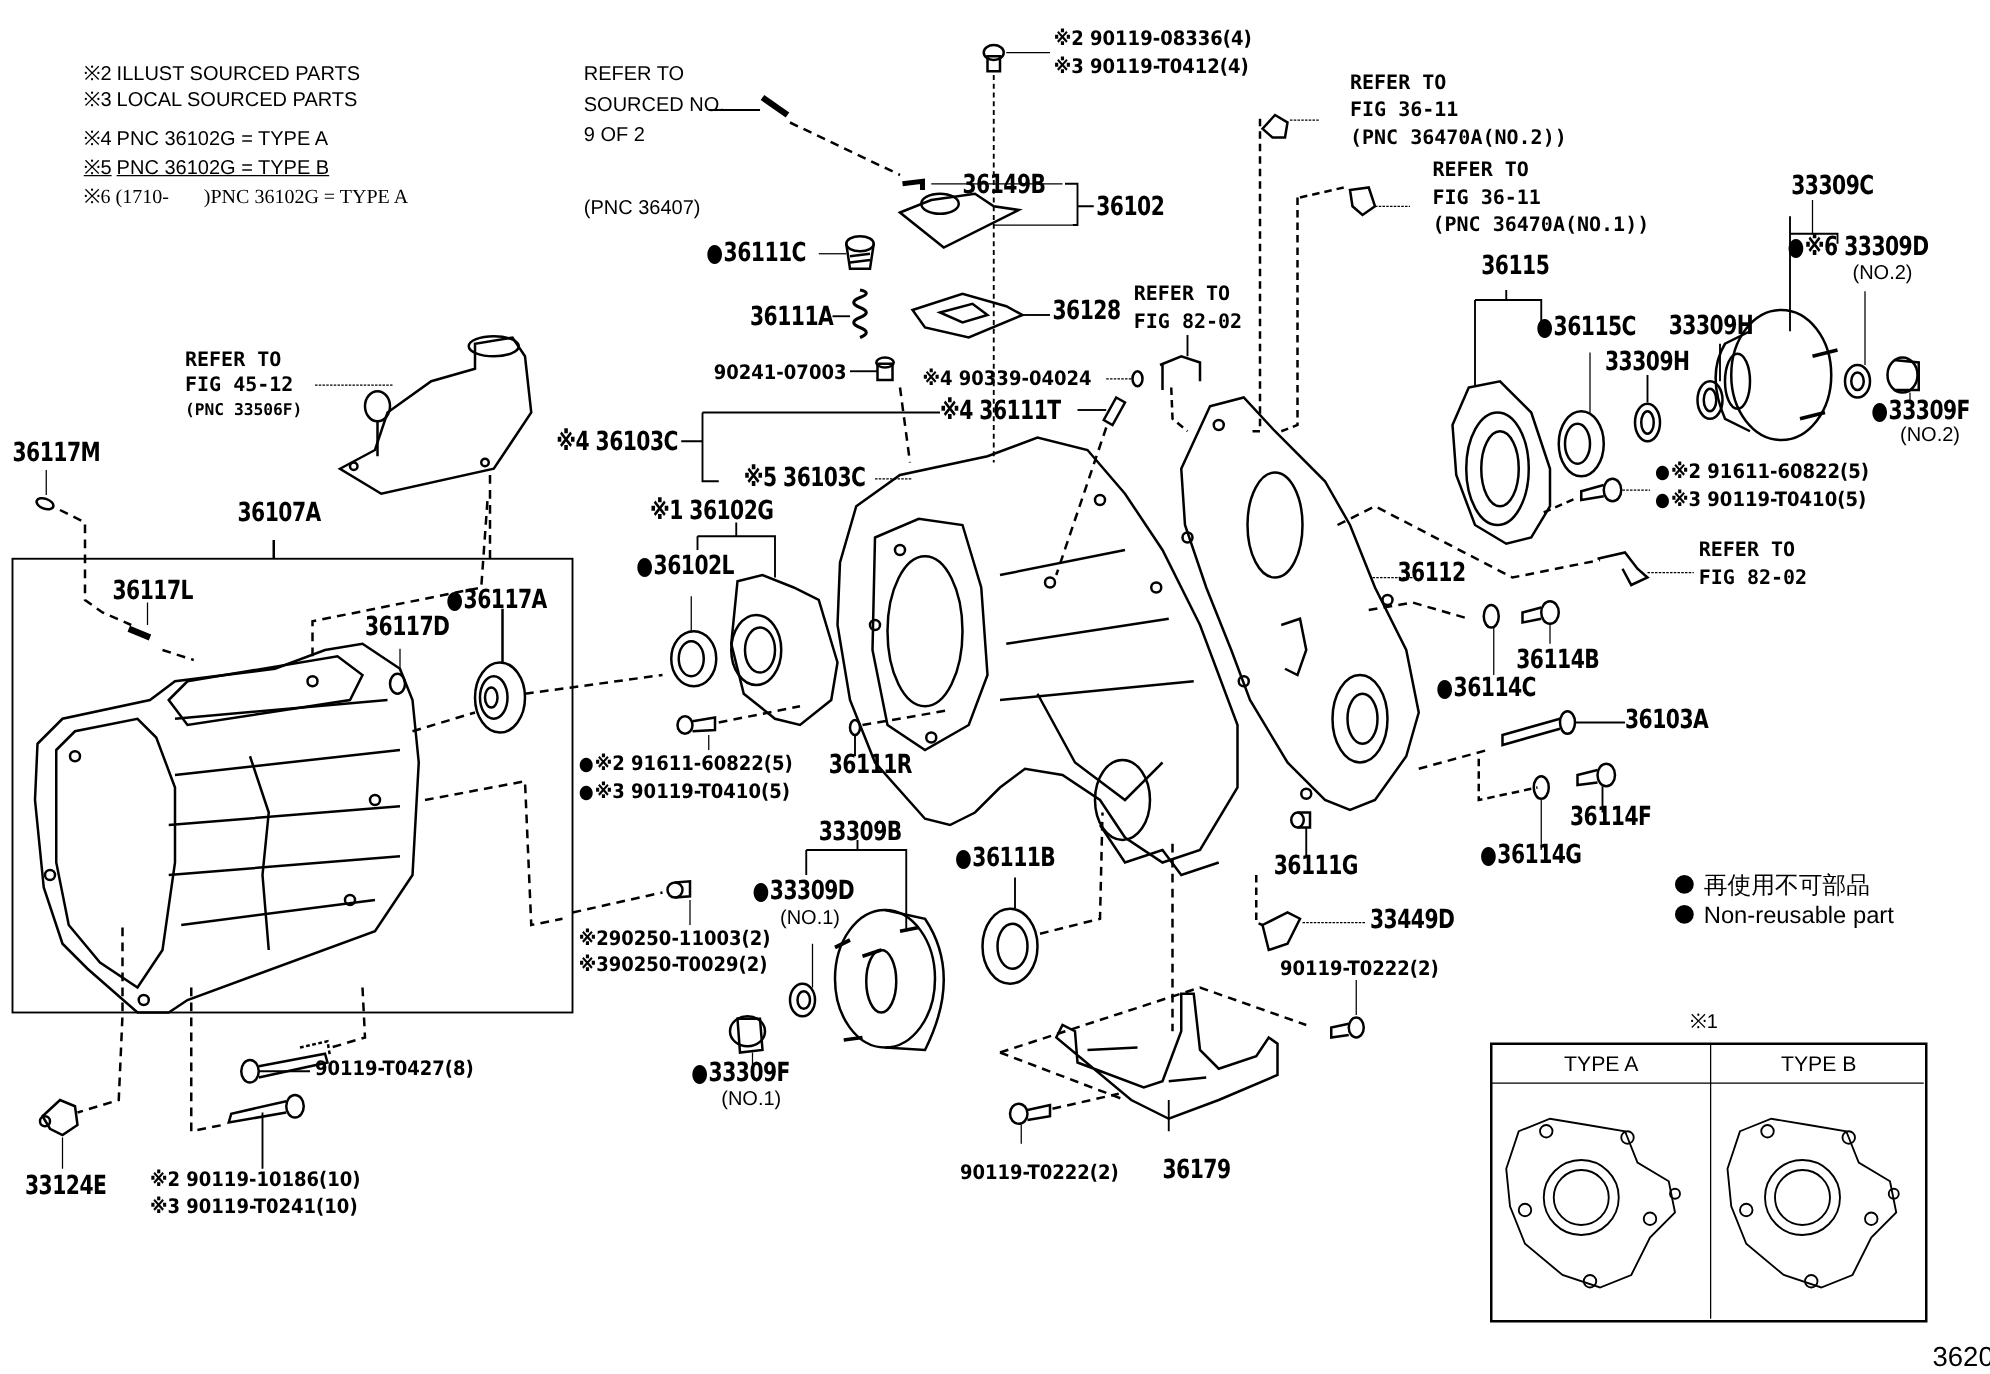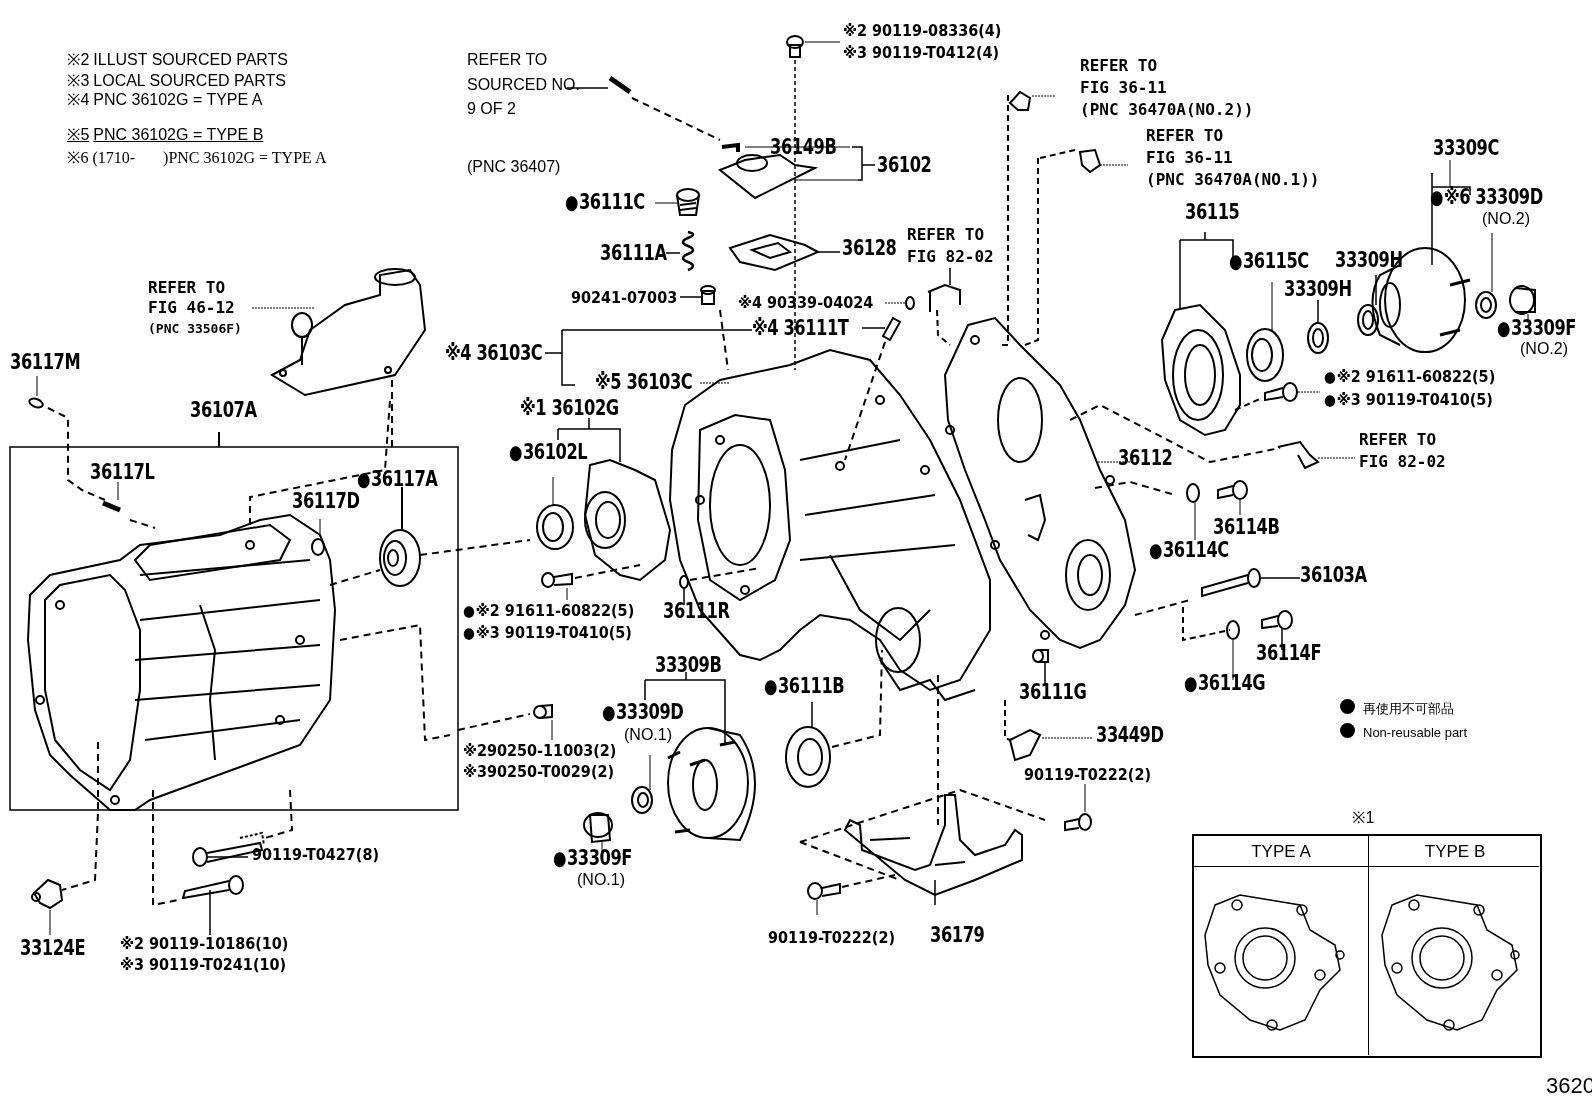--- a/index.html
+++ b/index.html
@@ -7,21 +7,21 @@
          font-family: "DejaVu Sans", sans-serif; color: #000; }
   #diagram { position: absolute; left: 0; top: 0; width: 1592px; height: 1099px; }
   .lbl { position: absolute; white-space: nowrap; line-height: 1; }
   .pn { font-family: "DejaVu Sans Condensed", "DejaVu Sans", sans-serif; font-weight: bold;
         font-size: 21px; letter-spacing: -0.5px; transform: scaleX(0.86); transform-origin: left top; }
   .pn-sm { font-family: "DejaVu Sans", sans-serif; font-weight: bold; font-size: 16px;
            transform: scaleX(0.9); transform-origin: left top; }
   .mono { font-family: "DejaVu Sans Mono", monospace; font-weight: bold; font-size: 16px; }
   .note { font-family: "Liberation Sans", sans-serif; font-size: 16px; }
   .dot::before { content: "\25CF"; font-size: 0.95em; margin-right: 1px; }
-  .legend { font-family: "Liberation Sans", sans-serif; font-size: 13px; }
+  .legend { font-family: "Liberation Sans", sans-serif; font-size: 19px; }
   .legend .bullet { display: inline-block; width: 15px; height: 15px; background: #000;
                     border-radius: 50%; margin-right: 8px; vertical-align: -1px; }
   .type-box { position: absolute; border: 2px solid #000; }
   .type-head { position: absolute; font-family: "Liberation Sans", sans-serif; font-size: 17px;
                text-align: center; }
 </style>
 </head>
 <body>
 
 <svg id="diagram" width="1592" height="1099" viewBox="0 0 1592 1099" fill="none" stroke="#000" stroke-width="2">
@@ -324,31 +324,31 @@
       <circle cx="1479" cy="910" r="5"></circle>
       <circle cx="1497" cy="975" r="5"></circle>
     <circle cx="1449" cy="1025" r="5"></circle>
       <circle cx="1397" cy="968" r="5"></circle>
       <circle cx="1515" cy="955" r="4"></circle>
   </g>
 </svg>
 
 <div class="lbl note" style="left:67px;top:52px;"><span>※2</span><span style="margin-left:4px">ILLUST SOURCED PARTS</span></div>
 <div class="lbl note" style="left:67px;top:73px;text-align:right;"><span>※3</span><span style="margin-left:4px">LOCAL SOURCED PARTS</span></div>
-<div class="lbl note" style="left:67px;top:92px;text-align:center;"><span>※4</span><span style="margin-left:4px">PNC 36102G = TYPE A</span></div>
+<div class="lbl note" style="left:67px;top:104px;text-align:center;"><span>※4</span><span style="margin-left:4px">PNC 36102G = TYPE A</span></div>
 <div class="lbl note" style="left:67px;top:127px;text-decoration:underline;"><span>※5</span><span style="margin-left:4px">PNC 36102G = TYPE B</span></div>
 <div class="lbl note" style="left:67px;top:150px;white-space:pre;font-family:Liberation Serif, serif;"><span>※6</span><span style="margin-left:4px">(1710-       )PNC 36102G = TYPE A</span></div>
 
 <div class="lbl note" style="left:467px;top:52px;">REFER TO</div>
 <div class="lbl note" style="left:467px;top:77px;">SOURCED NO.</div>
 <div class="lbl note" style="left:467px;top:101px;">9 OF 2</div>
 <div class="lbl note" style="left:467px;top:123px;margin-top:36px;">(PNC 36407)</div>
 
 <div class="lbl mono" style="left:148px;top:280px;">REFER TO</div>
-<div class="lbl mono" style="left:148px;top:300px;">FIG 46-12</div>
+<div class="lbl mono" style="left:148px;top:300px;">FIG 45-12</div>
 <div class="lbl mono" style="left:148px;top:322px;font-size:13px;">(PNC 33506F)</div>
 
 <div class="lbl mono" style="left:1080px;top:58px;">REFER TO</div>
 <div class="lbl mono" style="left:1080px;top:80px;">FIG 36-11</div>
 <div class="lbl mono" style="left:1080px;top:102px;">(PNC 36470A(NO.2))</div>
 
 <div class="lbl mono" style="left:1146px;top:128px;">REFER TO</div>
 <div class="lbl mono" style="left:1146px;top:150px;">FIG 36-11</div>
 <div class="lbl mono" style="left:1146px;top:172px;">(PNC 36470A(NO.1))</div>
 

